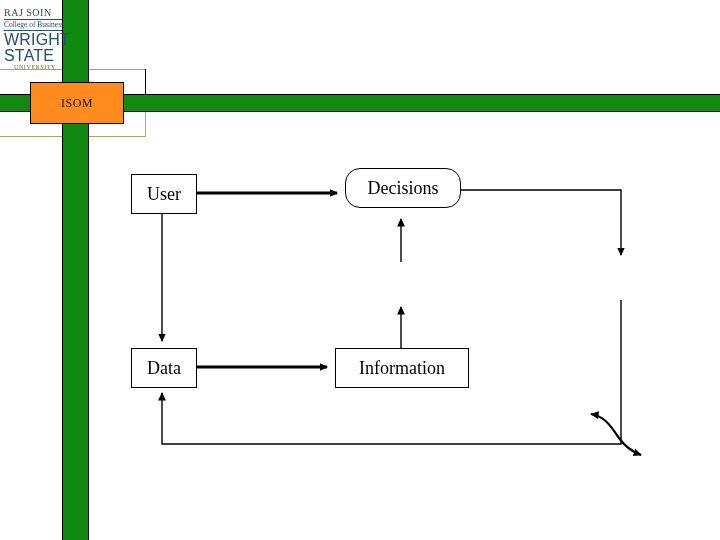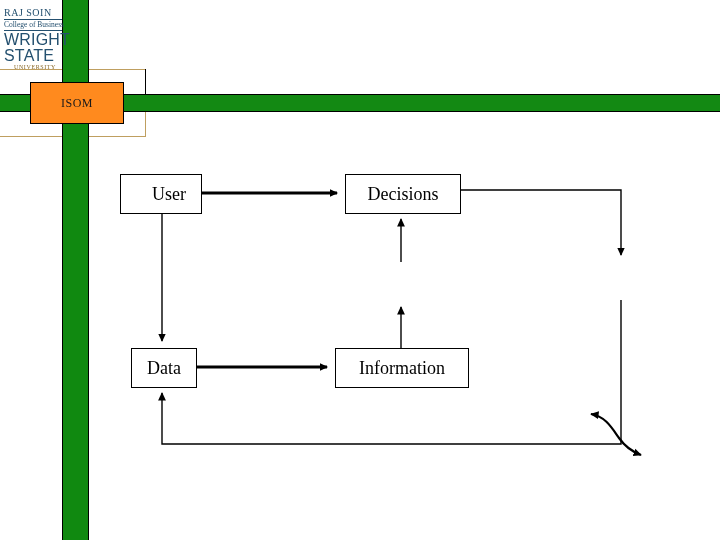--- a/index.html
+++ b/index.html
@@ -111,25 +111,25 @@
 
     <g>
       <path d="M621,300 L621,444 L162,444 L162,393" fill="none" stroke="#000" stroke-width="1.4" marker-end="url(#ahThin)"></path>
     </g>
 
     <g>
       <path d="M591,414 C605,416 612,428 619,438 C626,448 633,452 641,455" fill="none" stroke="#000" stroke-width="2.2" marker-start="url(#ahStart)" marker-end="url(#ahThin)"></path>
     </g>
   </svg>
 
-  <div class="node" style="left:120px;top:174px;width:64px;height:38px;padding-left:16px;">
+  <div class="node" style="left:131px;top:174px;width:64px;height:38px;">
     <span>User</span>
   </div>
 
-  <div class="node" style="left:345px;top:174px;width:114px;height:38px;">
+  <div class="node" style="left:345px;top:168px;width:114px;height:38px;border-radius:15px;">
     <span>Decisions</span>
   </div>
 
 
 
   <div class="node" style="left:131px;top:348px;width:64px;height:38px;align-items:center;">
     <span>Data</span>
   </div>
 
   <div class="node" style="left:335px;top:348px;width:132px;height:38px;">

